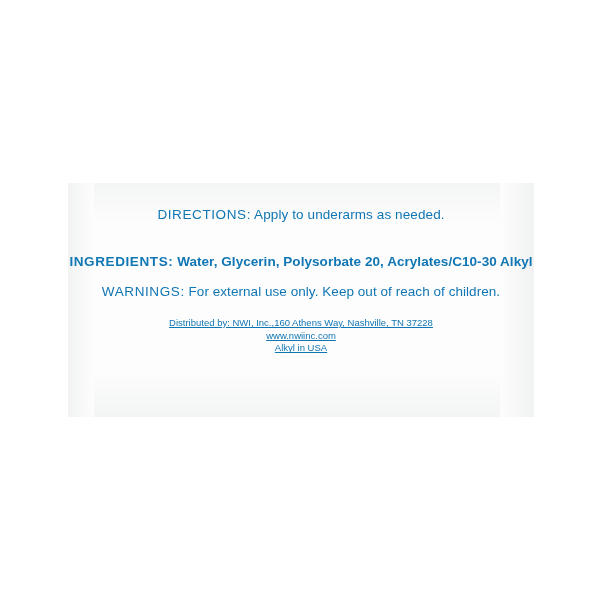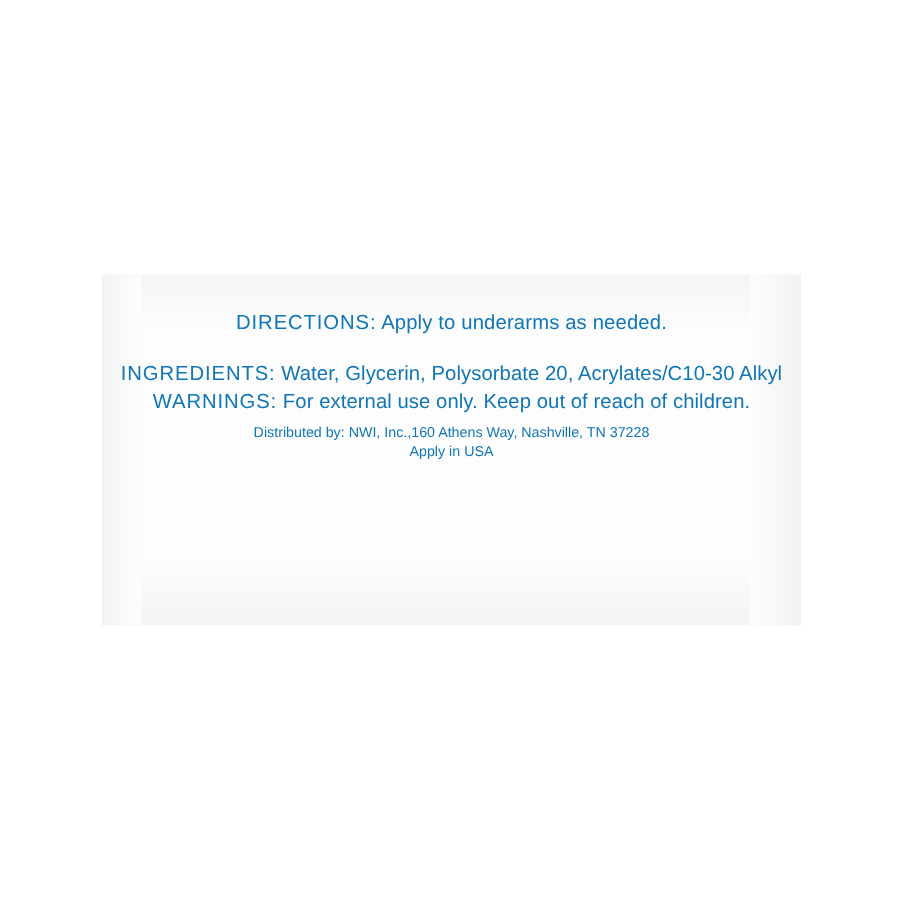--- a/index.html
+++ b/index.html
@@ -79,34 +79,37 @@
   .directions-line {
     font-size: 13.5px;
     margin-top: 6px;
     letter-spacing: 0.1px;
   }
   .lead {
     letter-spacing: 0.6px;
   }
   .ingredients-block {
     font-size: 13.5px;
-    margin-top: 15px;
+    margin-top: 28px;
     line-height: 1.42;
     letter-spacing: 0.05px;
+    font-weight: bold;
   }
   .warnings-block {
     font-size: 13.5px;
+    margin-top: 11px;
     line-height: 1.42;
     letter-spacing: 0.05px;
   }
   .fineprint {
     font-size: 9.5px;
-    margin-top: 6px;
+    margin-top: 16px;
     line-height: 1.35;
     color: #1076b4;
+    text-decoration: underline;
   }
 </style>
 </head>
 <body>
 
 <div class="stage">
 
   <div class="label-panel"></div>
   <div class="paper-shade-a"></div>
   <div class="paper-shade-b"></div>
@@ -129,17 +132,18 @@
 
     <div class="line warnings-block">
       <div>
         <span class="lead">WARNINGS:</span>
         <span>For external use only.  Keep out of reach of children.</span>
       </div>
     </div>
 
     <div class="fineprint">
       <div>Distributed by: NWI, Inc.,160 Athens Way, Nashville, TN 37228</div>
-      <div>Apply in USA</div>
+      <div>www.nwiinc.com</div>
+      <div>Alkyl in USA</div>
     </div>
 
   </div>
 </div>
 
 </body></html>

